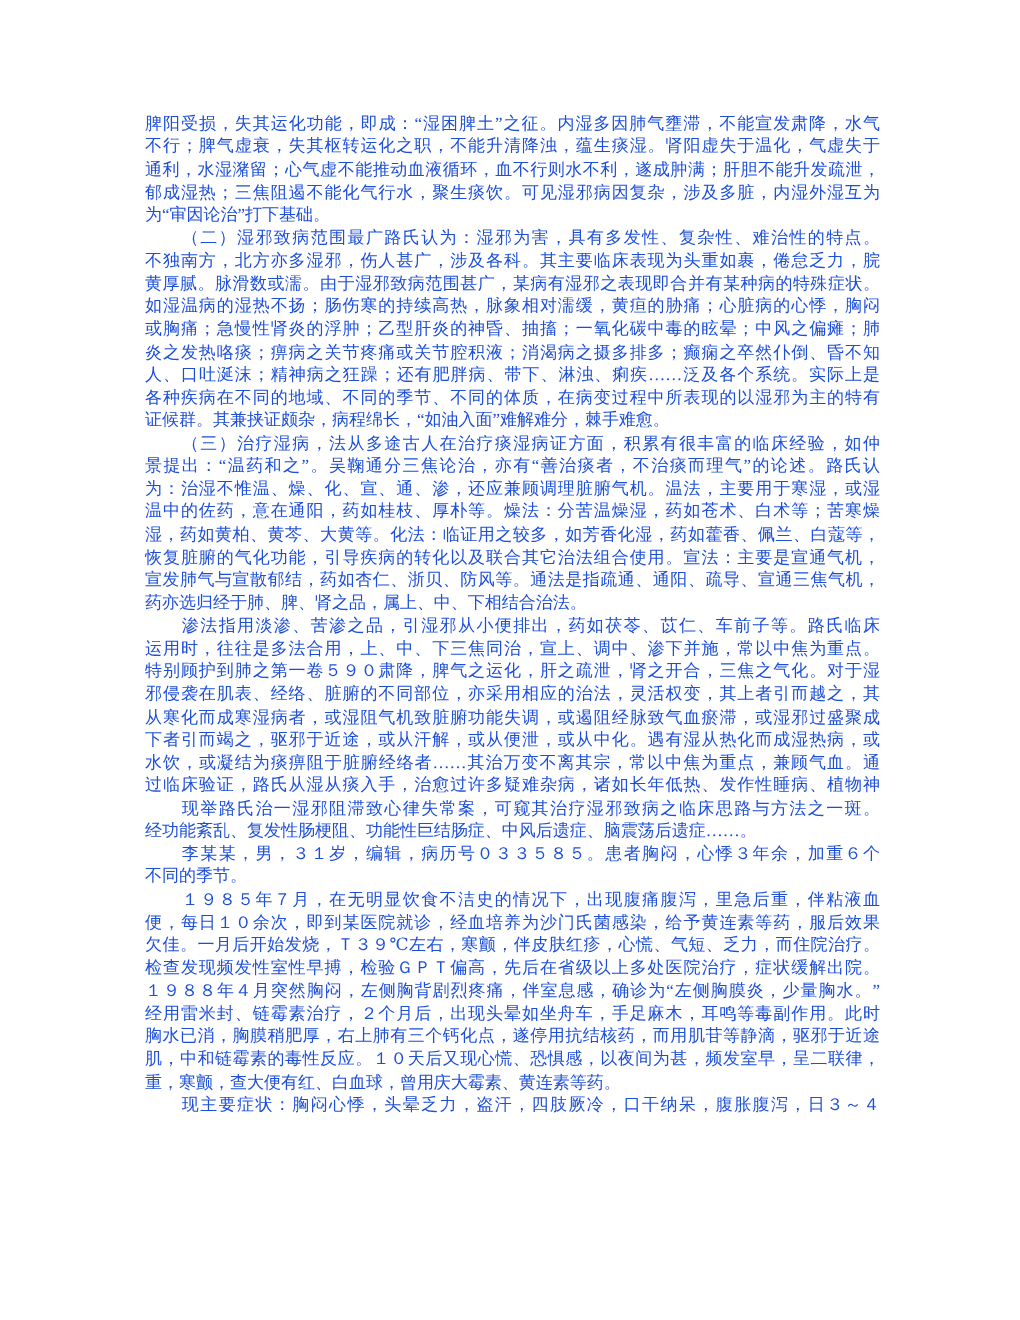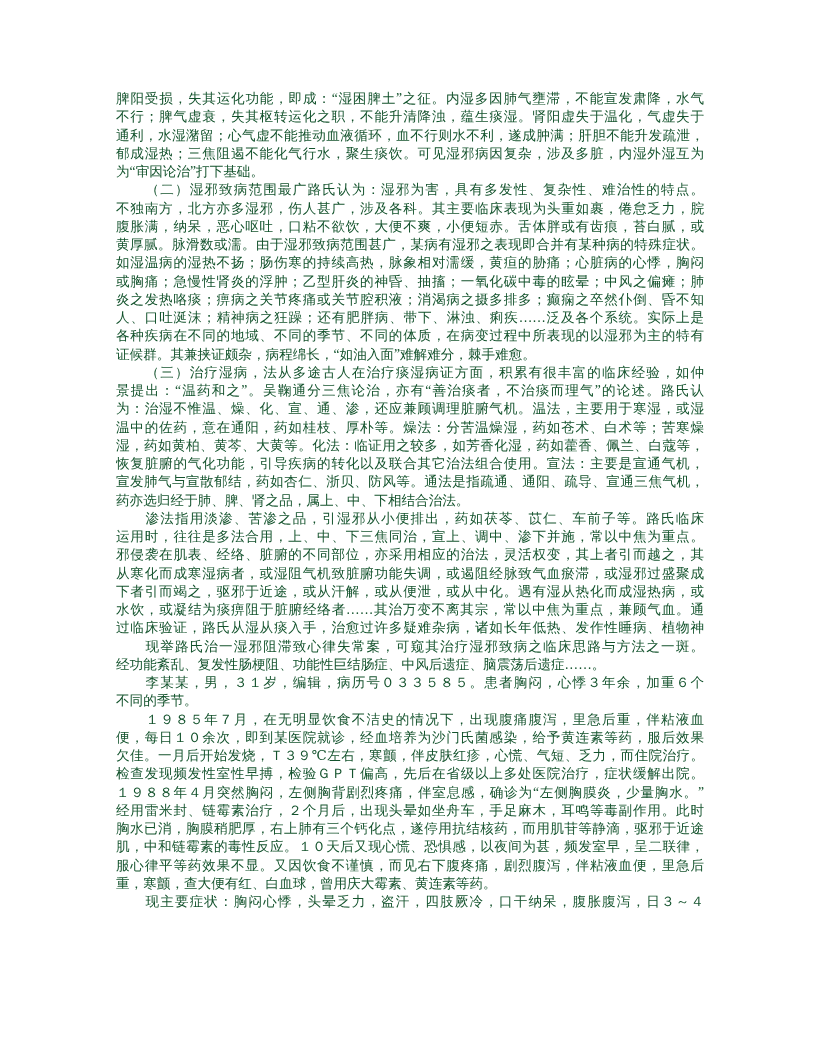--- a/index.html
+++ b/index.html
@@ -16,21 +16,21 @@
     overflow: hidden;
   }
   .text-block {
     position: absolute;
     left: 116px;
     top: 90px;
     width: 588px;
     font-family: "Liberation Serif", "DejaVu Serif", serif;
     font-size: 13.6px;
     line-height: 18.26px;
-    color: #14532d;
+    color: #1d4ed8;
     letter-spacing: 0;
   }
   .line {
     height: 18.26px;
     overflow: hidden;
     text-align: justify;
     text-align-last: justify;
     white-space: normal;
     word-break: break-all;
   }
@@ -43,52 +43,51 @@
 
 <div class="page">
   <div class="text-block">
       <div class="line">脾阳受损，失其运化功能，即成：“湿困脾土”之征。内湿多因肺气壅滞，不能宣发肃降，水气</div>
       <div class="line">不行；脾气虚衰，失其枢转运化之职，不能升清降浊，蕴生痰湿。肾阳虚失于温化，气虚失于</div>
       <div class="line">通利，水湿潴留；心气虚不能推动血液循环，血不行则水不利，遂成肿满；肝胆不能升发疏泄，</div>
       <div class="line">郁成湿热；三焦阻遏不能化气行水，聚生痰饮。可见湿邪病因复杂，涉及多脏，内湿外湿互为</div>
       <div class="line end">为“审因论治”打下基础。</div>
       <div class="line">　　（二）湿邪致病范围最广路氏认为：湿邪为害，具有多发性、复杂性、难治性的特点。</div>
       <div class="line">不独南方，北方亦多湿邪，伤人甚广，涉及各科。其主要临床表现为头重如裹，倦怠乏力，脘</div>
-      <div class="line">腹胀满，纳呆，恶心呕吐，口粘不欲饮，大便不爽，小便短赤。舌体胖或有齿痕，苔白腻，或</div>
       <div class="line">黄厚腻。脉滑数或濡。由于湿邪致病范围甚广，某病有湿邪之表现即合并有某种病的特殊症状。</div>
       <div class="line">如湿温病的湿热不扬；肠伤寒的持续高热，脉象相对濡缓，黄疸的胁痛；心脏病的心悸，胸闷</div>
       <div class="line">或胸痛；急慢性肾炎的浮肿；乙型肝炎的神昏、抽搐；一氧化碳中毒的眩晕；中风之偏瘫；肺</div>
       <div class="line">炎之发热咯痰；痹病之关节疼痛或关节腔积液；消渴病之摄多排多；癫痫之卒然仆倒、昏不知</div>
       <div class="line">人、口吐涎沫；精神病之狂躁；还有肥胖病、带下、淋浊、痢疾……泛及各个系统。实际上是</div>
       <div class="line">各种疾病在不同的地域、不同的季节、不同的体质，在病变过程中所表现的以湿邪为主的特有</div>
       <div class="line end">证候群。其兼挟证颇杂，病程绵长，“如油入面”难解难分，棘手难愈。</div>
       <div class="line">　　（三）治疗湿病，法从多途古人在治疗痰湿病证方面，积累有很丰富的临床经验，如仲</div>
       <div class="line">景提出：“温药和之”。吴鞠通分三焦论治，亦有“善治痰者，不治痰而理气”的论述。路氏认</div>
       <div class="line">为：治湿不惟温、燥、化、宣、通、渗，还应兼顾调理脏腑气机。温法，主要用于寒湿，或湿</div>
       <div class="line">温中的佐药，意在通阳，药如桂枝、厚朴等。燥法：分苦温燥湿，药如苍术、白术等；苦寒燥</div>
       <div class="line">湿，药如黄柏、黄芩、大黄等。化法：临证用之较多，如芳香化湿，药如藿香、佩兰、白蔻等，</div>
       <div class="line">恢复脏腑的气化功能，引导疾病的转化以及联合其它治法组合使用。宣法：主要是宣通气机，</div>
       <div class="line">宣发肺气与宣散郁结，药如杏仁、浙贝、防风等。通法是指疏通、通阳、疏导、宣通三焦气机，</div>
       <div class="line end">药亦选归经于肺、脾、肾之品，属上、中、下相结合治法。</div>
       <div class="line">　　渗法指用淡渗、苦渗之品，引湿邪从小便排出，药如茯苓、苡仁、车前子等。路氏临床</div>
       <div class="line">运用时，往往是多法合用，上、中、下三焦同治，宣上、调中、渗下并施，常以中焦为重点。</div>
+      <div class="line">特别顾护到肺之第一卷５９０肃降，脾气之运化，肝之疏泄，肾之开合，三焦之气化。对于湿</div>
       <div class="line">邪侵袭在肌表、经络、脏腑的不同部位，亦采用相应的治法，灵活权变，其上者引而越之，其</div>
       <div class="line">从寒化而成寒湿病者，或湿阻气机致脏腑功能失调，或遏阻经脉致气血瘀滞，或湿邪过盛聚成</div>
       <div class="line">下者引而竭之，驱邪于近途，或从汗解，或从便泄，或从中化。遇有湿从热化而成湿热病，或</div>
       <div class="line">水饮，或凝结为痰痹阻于脏腑经络者……其治万变不离其宗，常以中焦为重点，兼顾气血。通</div>
       <div class="line">过临床验证，路氏从湿从痰入手，治愈过许多疑难杂病，诸如长年低热、发作性睡病、植物神</div>
       <div class="line">　　现举路氏治一湿邪阻滞致心律失常案，可窥其治疗湿邪致病之临床思路与方法之一斑。</div>
       <div class="line end">经功能紊乱、复发性肠梗阻、功能性巨结肠症、中风后遗症、脑震荡后遗症……。</div>
       <div class="line">　　李某某，男，３１岁，编辑，病历号０３３５８５。患者胸闷，心悸３年余，加重６个</div>
       <div class="line end">不同的季节。</div>
       <div class="line">　　１９８５年７月，在无明显饮食不洁史的情况下，出现腹痛腹泻，里急后重，伴粘液血</div>
       <div class="line">便，每日１０余次，即到某医院就诊，经血培养为沙门氏菌感染，给予黄连素等药，服后效果</div>
       <div class="line">欠佳。一月后开始发烧，Ｔ３９℃左右，寒颤，伴皮肤红疹，心慌、气短、乏力，而住院治疗。</div>
       <div class="line">检查发现频发性室性早搏，检验ＧＰＴ偏高，先后在省级以上多处医院治疗，症状缓解出院。</div>
       <div class="line">１９８８年４月突然胸闷，左侧胸背剧烈疼痛，伴室息感，确诊为“左侧胸膜炎，少量胸水。”</div>
       <div class="line">经用雷米封、链霉素治疗，２个月后，出现头晕如坐舟车，手足麻木，耳鸣等毒副作用。此时</div>
       <div class="line">胸水已消，胸膜稍肥厚，右上肺有三个钙化点，遂停用抗结核药，而用肌苷等静滴，驱邪于近途</div>
       <div class="line">肌，中和链霉素的毒性反应。１０天后又现心慌、恐惧感，以夜间为甚，频发室早，呈二联律，</div>
-      <div class="line">服心律平等药效果不显。又因饮食不谨慎，而见右下腹疼痛，剧烈腹泻，伴粘液血便，里急后</div>
       <div class="line end">重，寒颤，查大便有红、白血球，曾用庆大霉素、黄连素等药。</div>
       <div class="line">　　现主要症状：胸闷心悸，头晕乏力，盗汗，四肢厥冷，口干纳呆，腹胀腹泻，日３～４</div>
     </div>
 </div>
 
 </body></html>

